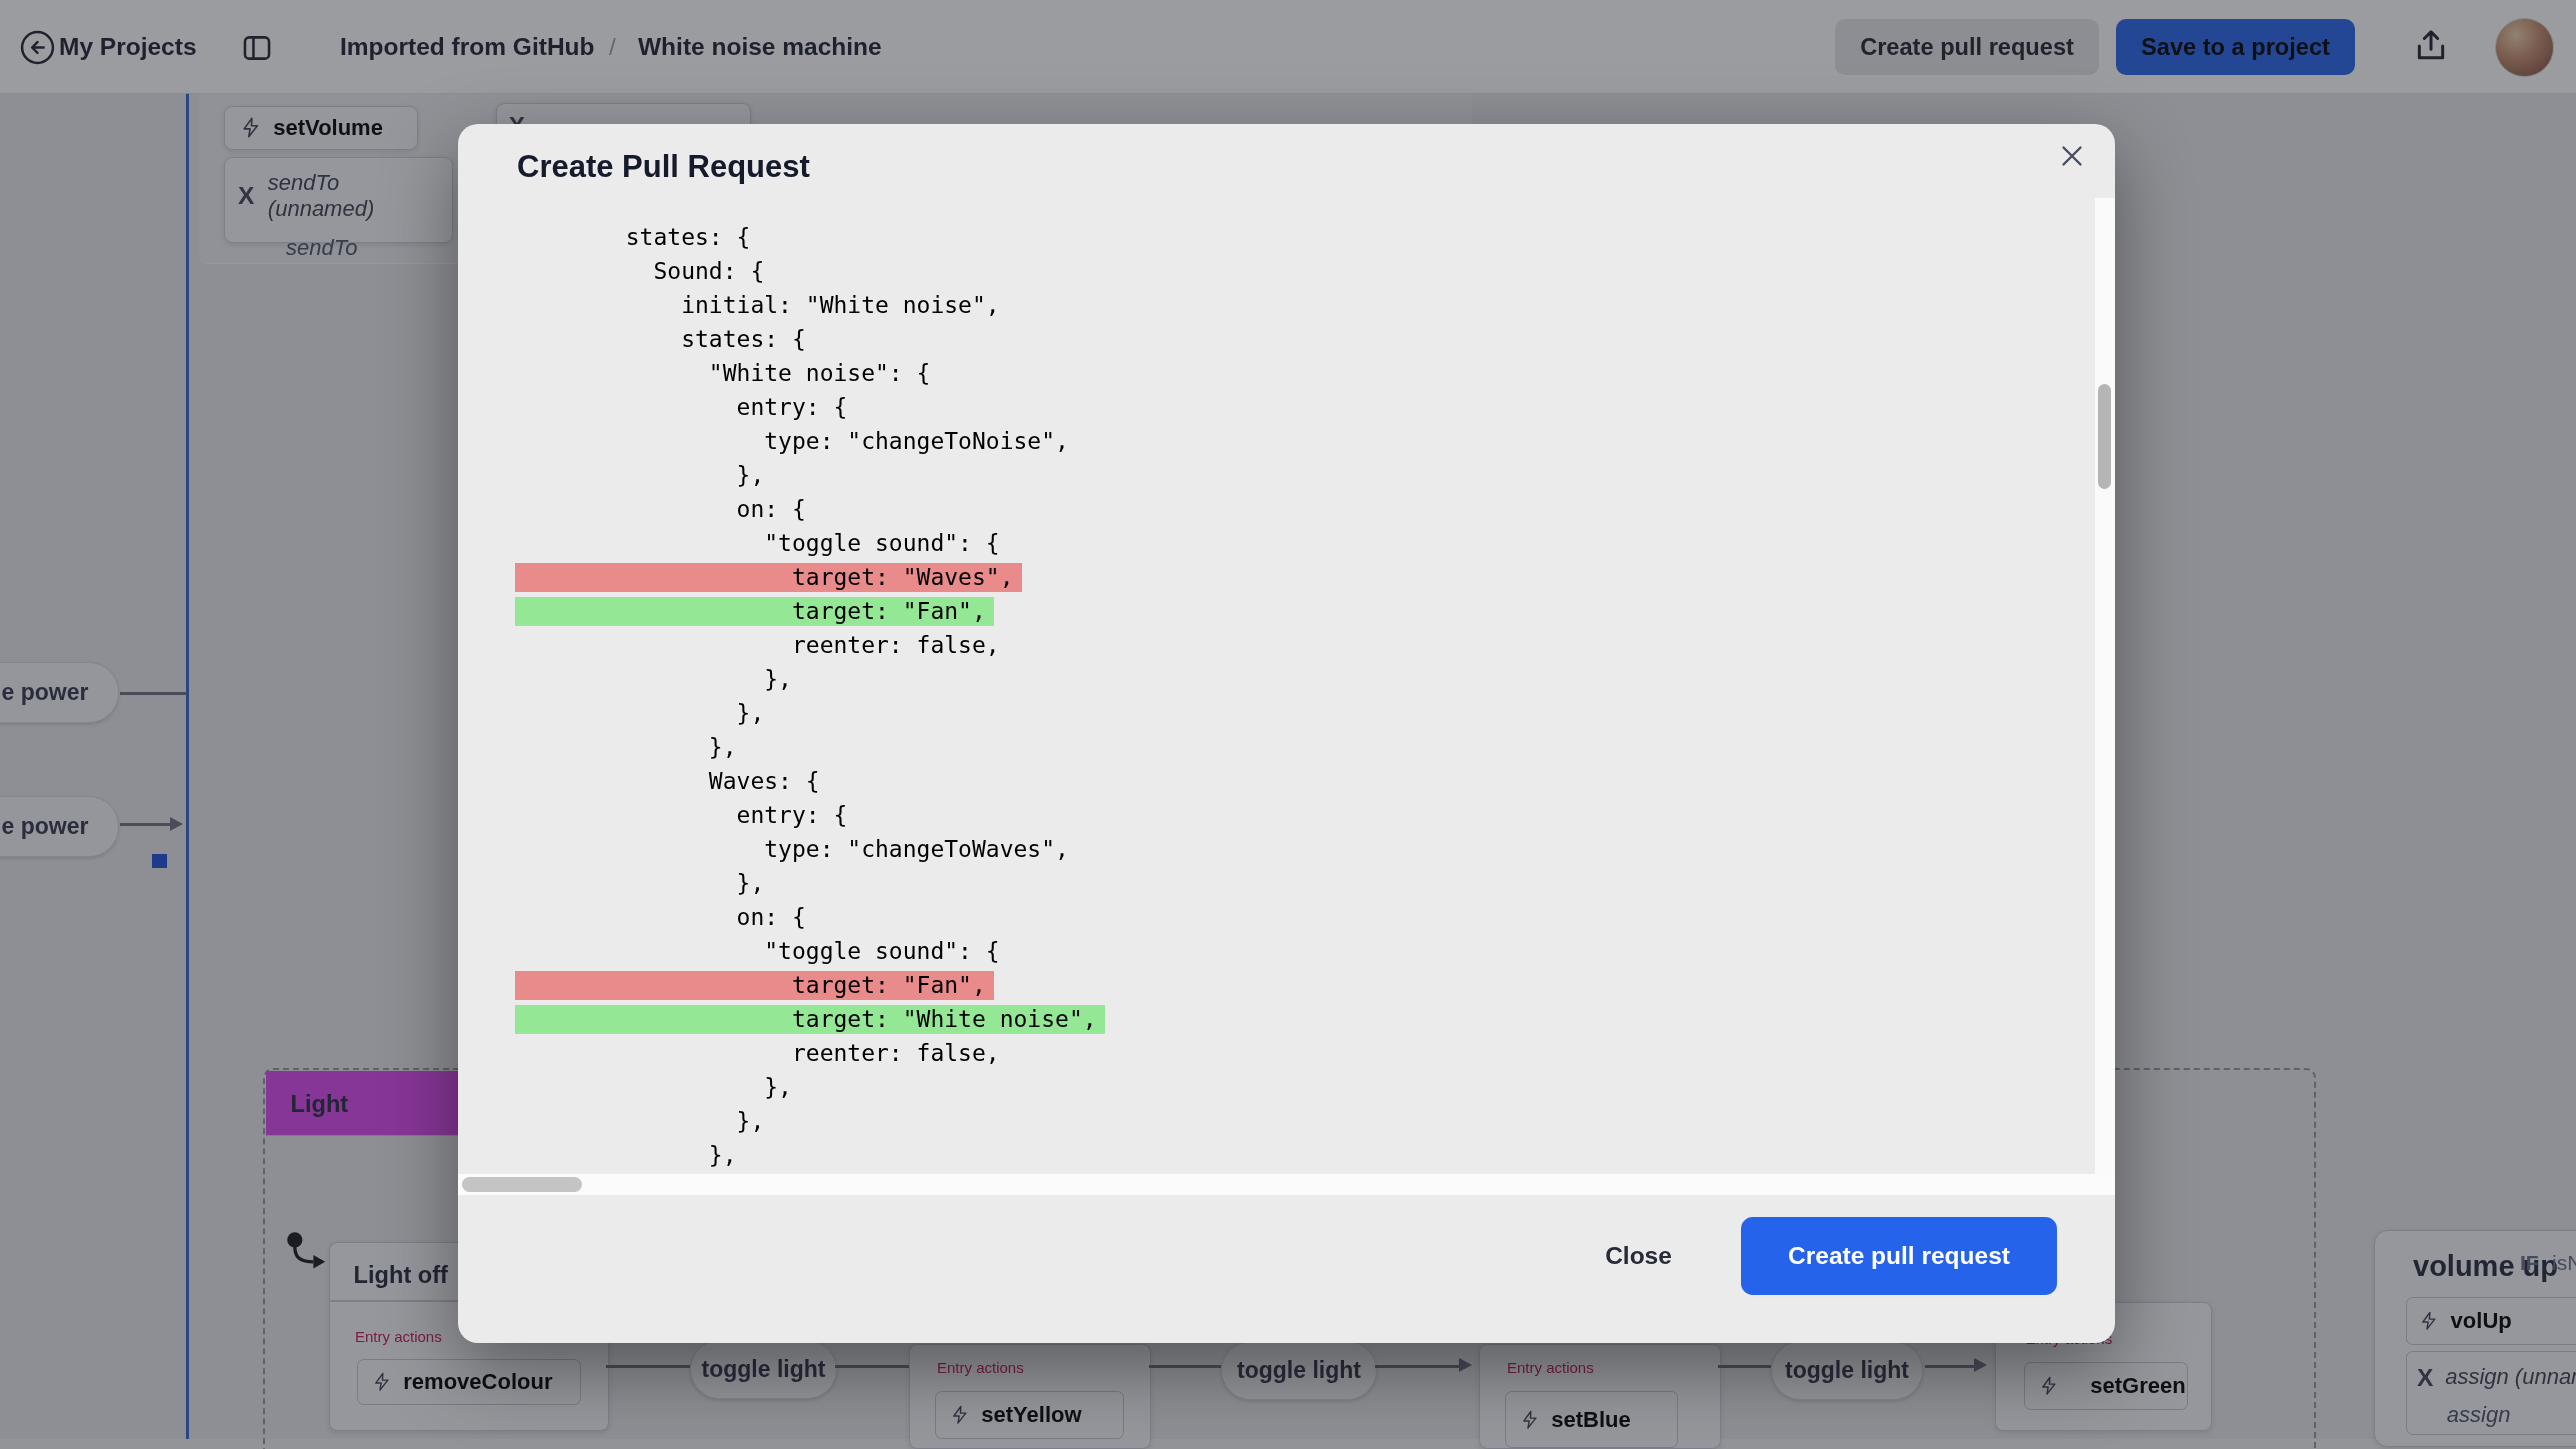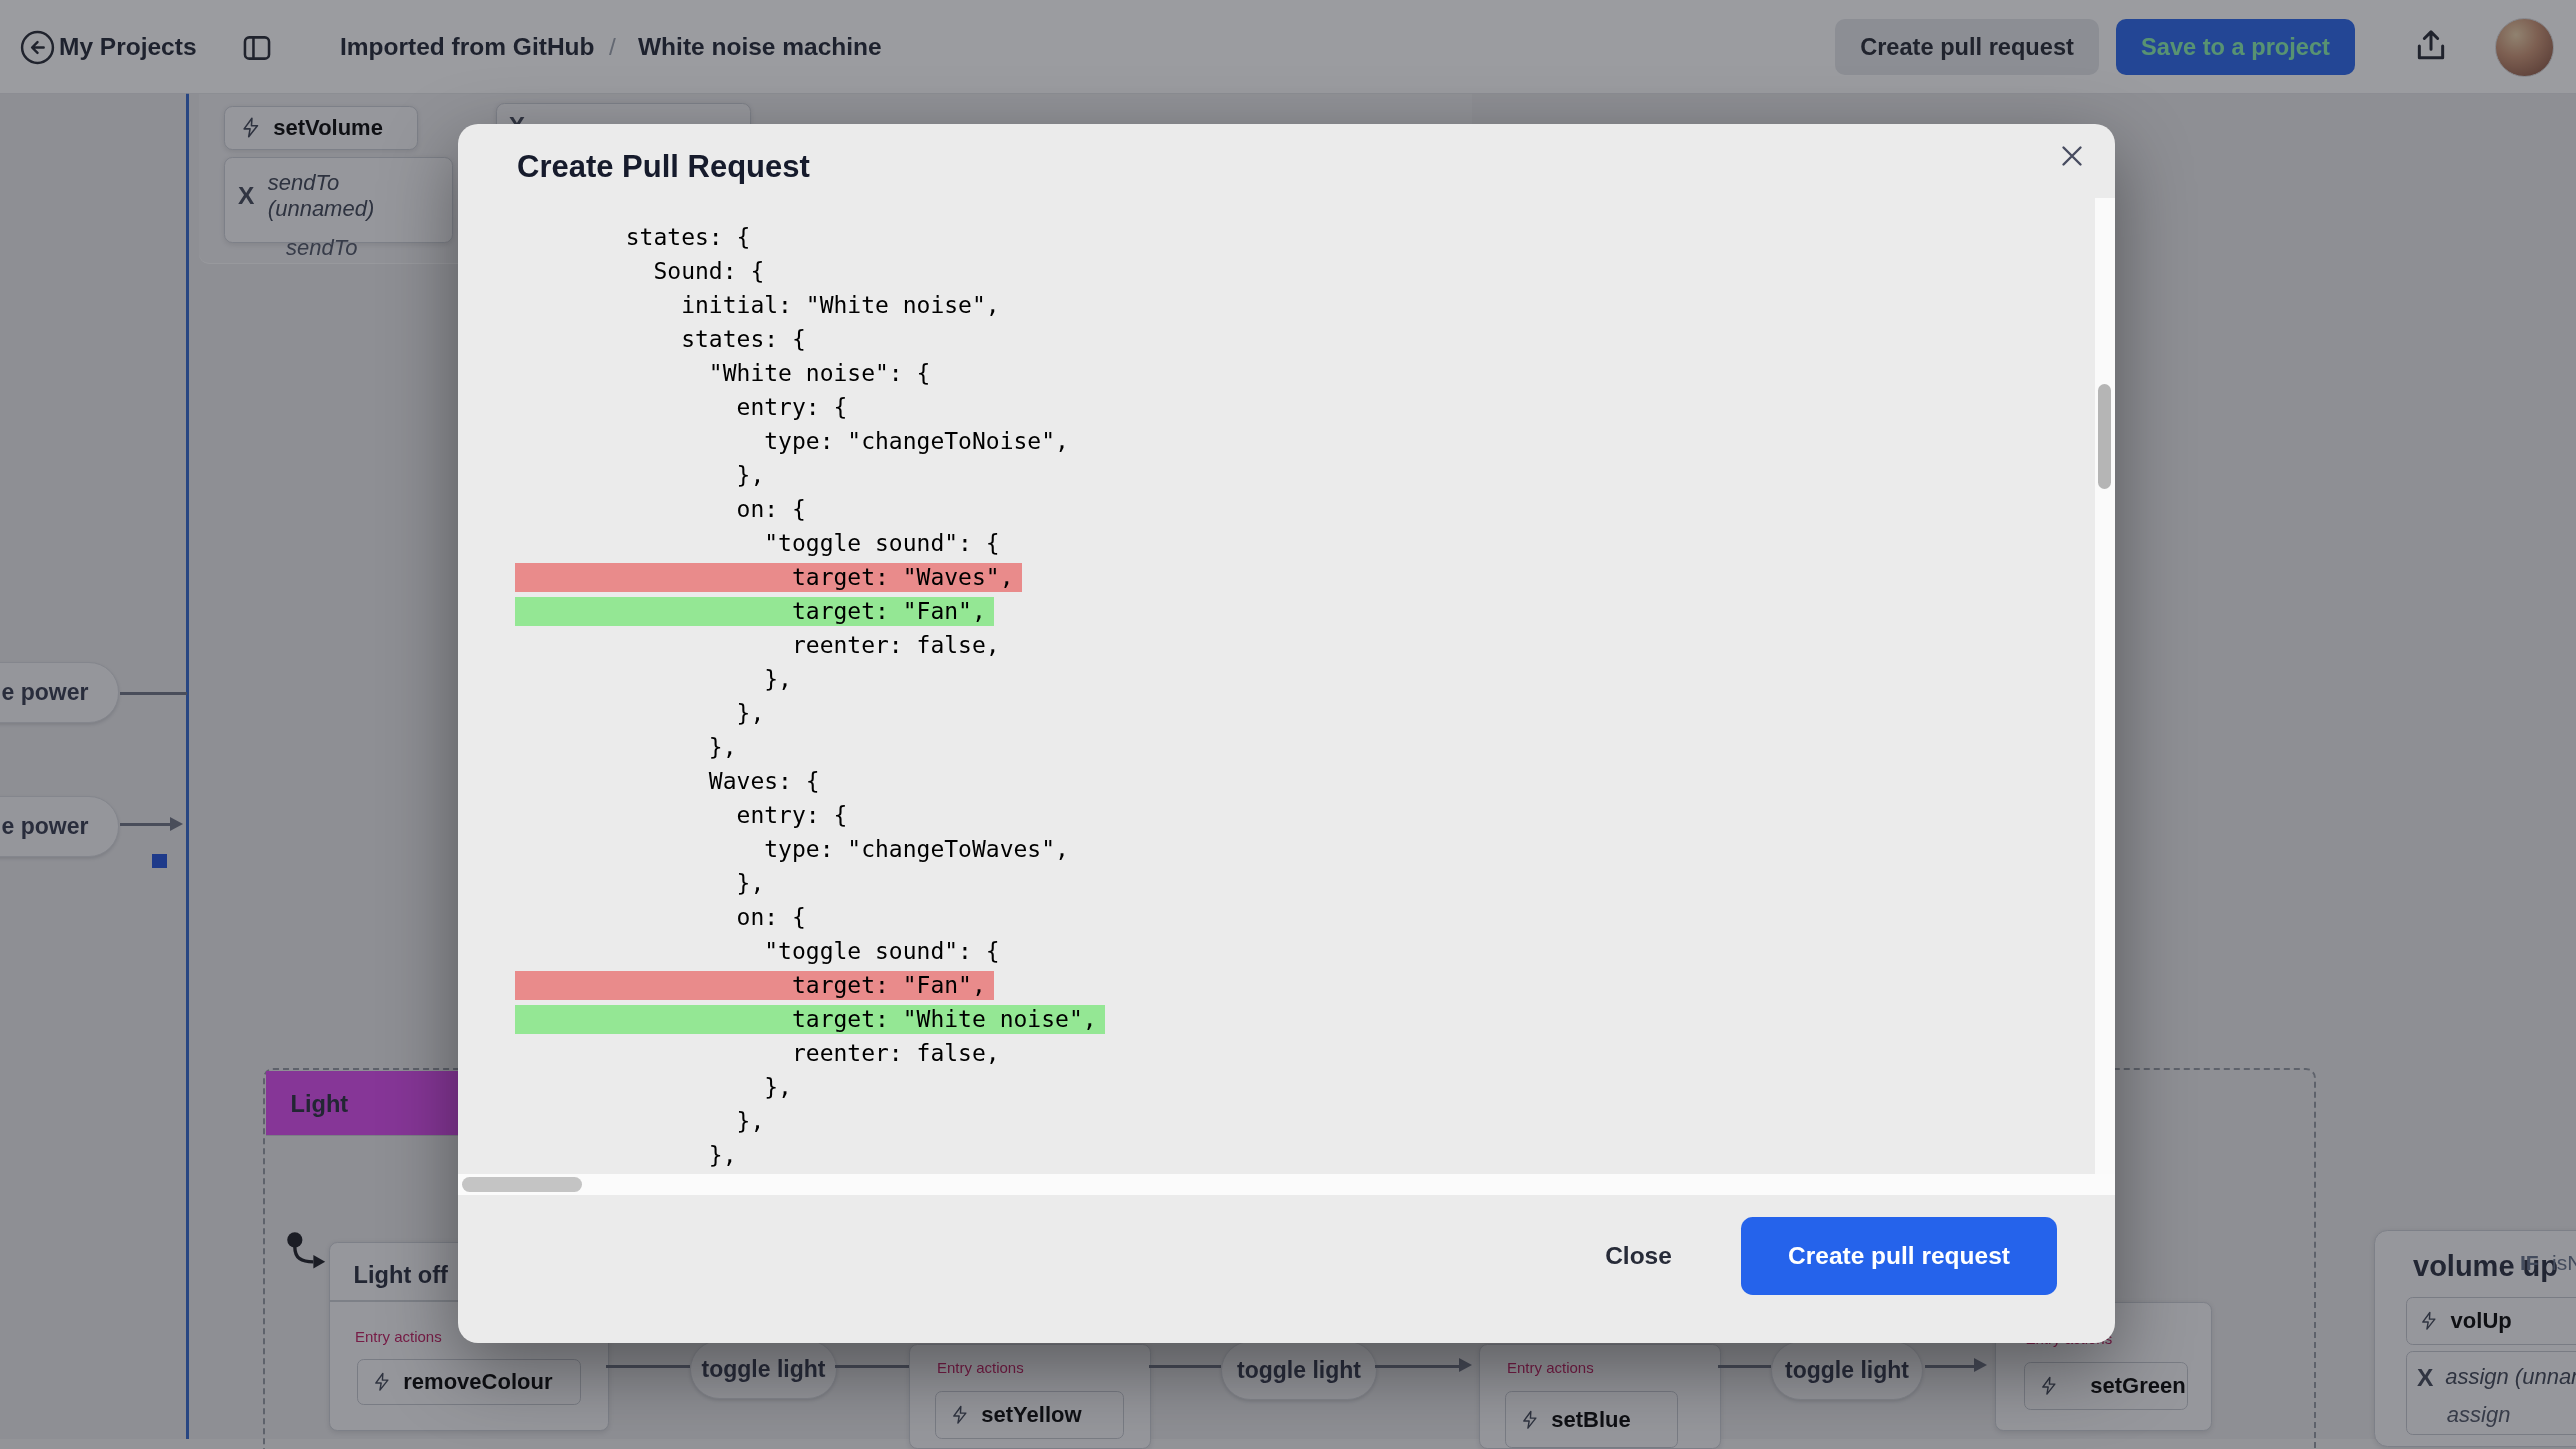--- a/index.html
+++ b/index.html
@@ -7,21 +7,21 @@
        font-family:"Liberation Sans", sans-serif;color:#20242f;position:relative;}
   .abs{position:absolute;}
   
   .app-header{left:0;top:0;width:2576px;height:93px;background:#ffffff;z-index:2;
               box-shadow:0 0.8px 0 #e2e3e6;}
   .hdr-text{font-size:24.5px;font-weight:700;color:#1c2130;line-height:37px;}
   .crumb-sep{color:#9aa0ab;font-weight:400;}
   .hdr-btn{height:56px;border-radius:10px;font-size:23.6px;font-weight:600;line-height:56px;
            text-align:center;}
   .btn-gray{background:#e3e5e9;color:#20242f;}
-  .btn-blue{background:#2563eb;color:#86efac;}
+  .btn-blue{background:#2563eb;color:#000000;}
   .avatar{width:57px;height:57px;border-radius:50%;
           background:radial-gradient(circle at 35% 28%, #ecd0a8 0%, #c89070 40%, #96604a 78%, #6f4736 100%);
           border:1.7px solid #d8d8da;}
   
   .canvas{left:0;top:93px;width:2576px;height:1356px;z-index:1;background:#e7e7e9;}
   .panel{background:#ededef;border-bottom:1.7px solid #fafafa;border-radius:0 0 10px 10px;}
   .panel-strip{border-bottom:1.7px solid #c6c9cf;}
   .actor-tab{border-left:1.7px solid #b9bcc2;border-right:1.7px solid #b9bcc2;
              font-size:20px;color:#3b404e;text-align:center;line-height:29px;}
   .node-card{background:#f6f6f8;border:1.7px solid #c9ccd3;border-radius:8.4px;

